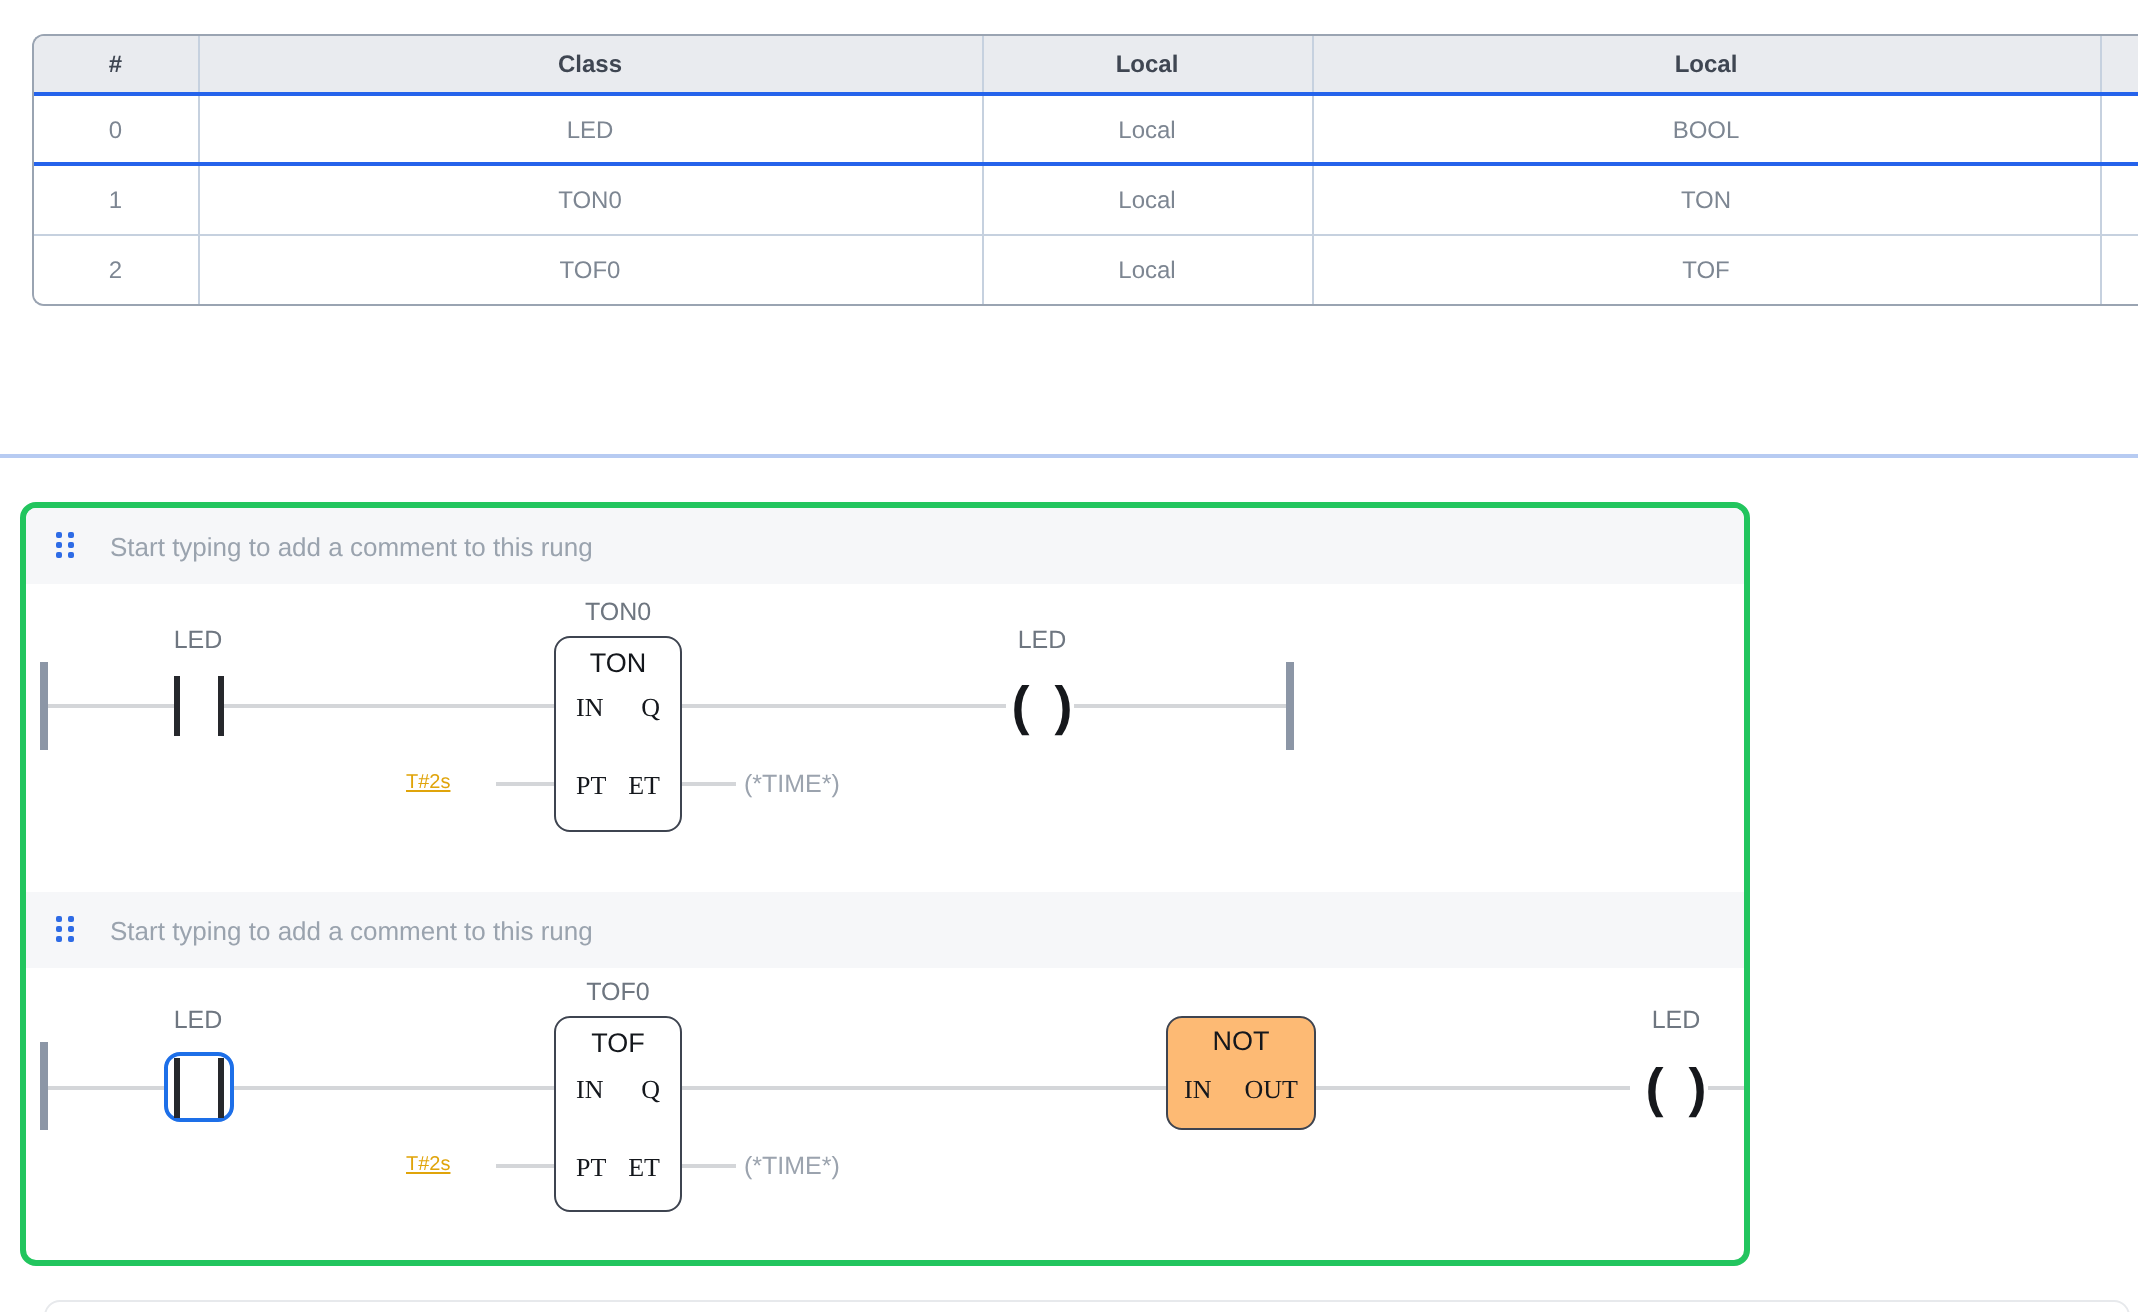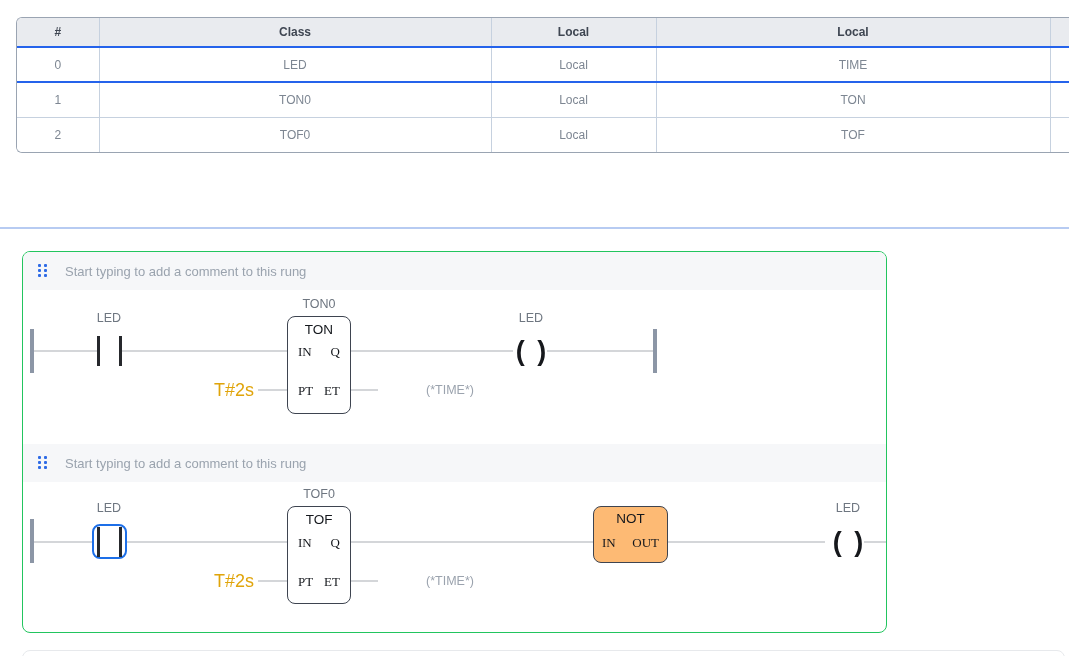--- a/index.html
+++ b/index.html
@@ -17,22 +17,22 @@
   table.vars td { height:35px; background:#ffffff; color:#7d8692; font-size:12px;
     border-bottom:1px solid #c6d1df; }
   table.vars tr.selected td { border-top:2px solid #2563eb; border-bottom:2px solid #2563eb; }
   table.vars tr:last-child td { border-bottom:none; }
   .c0{width:82px}.c1{width:392px}.c2{width:165px}.c3{width:394px}.c4{width:40px}
 
   
   .divider { position:absolute; left:0; top:227px; width:1069px; height:2px; background:#b7cbf2; }
 
   
-  .rung-card { position:absolute; left:22px; top:251px; width:865px; height:382px;
-    background:#fff; border:1px solid #22c55e; border-radius:8px; overflow:hidden; }
+  .rung-card { position:absolute; left:10px; top:251px; width:865px; height:382px;
+    background:#fff; border:3px solid #22c55e; border-radius:8px; overflow:hidden; }
   .next-card { position:absolute; left:22px; top:650px; width:1043px; height:30px;
     background:#fff; border:1px solid #e7e9ec; border-radius:8px; }
   .comment-bar { position:relative; height:38px; background:#f6f7f9; display:flex; align-items:center; }
   .drag-dots { margin-left:15px; width:9px; height:15px; display:grid;
     grid-template-columns:3px 3px; grid-auto-rows:3px; gap:2px 3px; cursor:grab; }
   .drag-dots i { background:#2e6be6; border-radius:1px; }
   .comment-text { margin-left:18px; font-size:13px; color:#9aa3ae; }
 
   .canvas { position:relative; width:100%; }
   .canvas1 { height:154px; }
@@ -50,23 +50,23 @@
 
   .fwrap { position:absolute; width:64px; }
   .fbox { position:absolute; left:0; top:19px; width:64px; height:98px; background:#fff;
     border:1.5px solid #3e4450; border-radius:8px; }
   .fbox .ftitle { position:absolute; top:5px; left:0; width:100%; text-align:center;
     font-size:13.5px; color:#14171c; }
   .pin { position:absolute; height:16px; line-height:16px; font-size:13px; color:#14171c;font-family:Liberation Serif, serif; }
   .notbox { position:absolute; width:75px; height:57px; background:#fdba74;
     border:1.5px solid #3e4450; border-radius:8px; }
 
-  .lit { position:absolute; width:42px; height:16px; line-height:16px; text-align:center;
-    font-size:18px; color:#e0a40a; }
-  .annot { position:absolute; height:16px; line-height:16px; font-size:12.5px; color:#9ba3ae;margin-left:44px; }
+  .lit { position:absolute; width:42px; height:16px; line-height:16px; text-align:left;
+    font-size:10px; color:#e0a40a;text-decoration:underline; }
+  .annot { position:absolute; height:16px; line-height:16px; font-size:12.5px; color:#9ba3ae; }
 
   .coilwrap { position:absolute; width:46px; height:60px; }
   .coilsym { position:absolute; left:0; width:100%; text-align:center; height:34px; line-height:34px;
     font-size:27px; font-weight:bold; color:#16181c; word-spacing:5px; }
 </style>
 </head>
 <body>
 
 <div class="vars-wrap">
   <table class="vars">
@@ -77,21 +77,21 @@
         <th class="c2">Local</th>
         <th class="c3">Local</th>
         <th class="c4"></th>
       </tr>
     </thead>
     <tbody>
       <tr class="selected">
         <td>0</td>
         <td>LED</td>
         <td>Local</td>
-        <td>TIME</td>
+        <td>BOOL</td>
         <td></td>
       </tr>
       <tr>
         <td>1</td>
         <td>TON0</td>
         <td>Local</td>
         <td>TON</td>
         <td></td>
       </tr>
       <tr>

